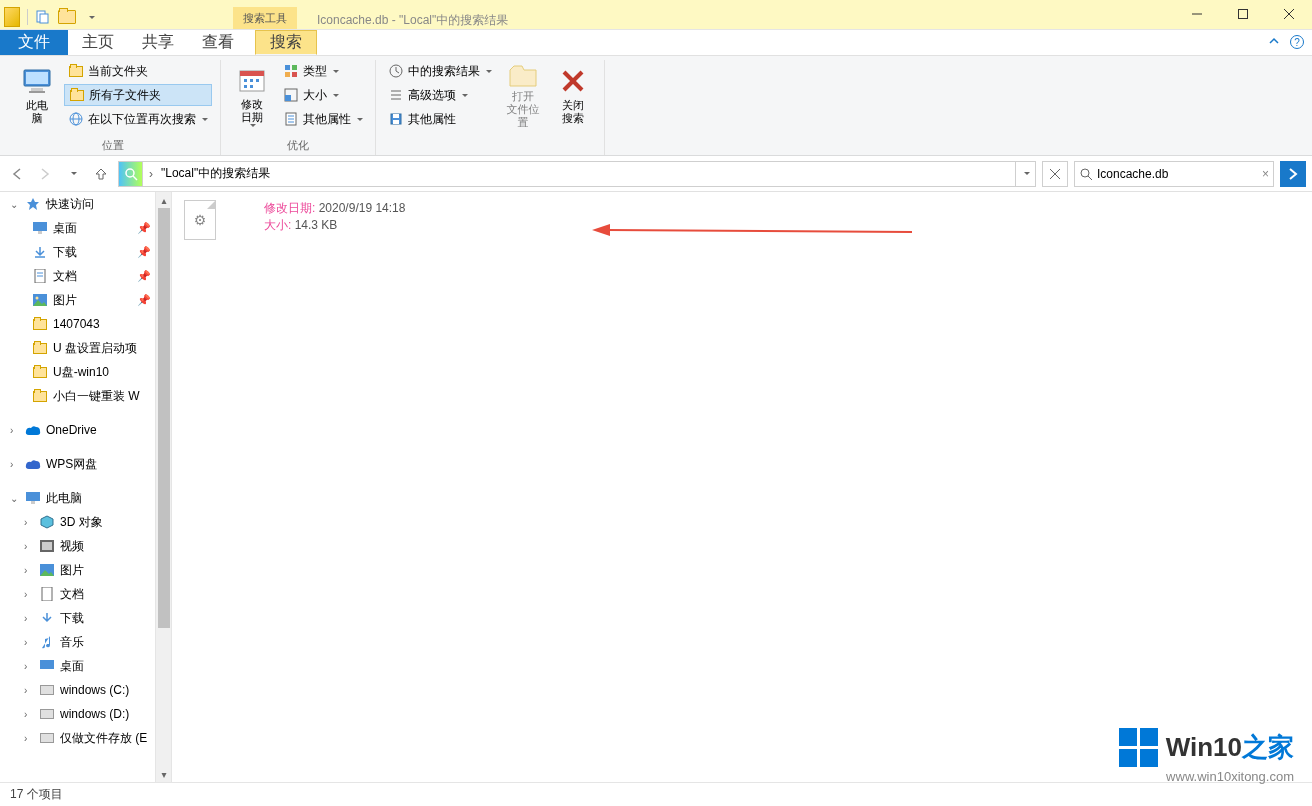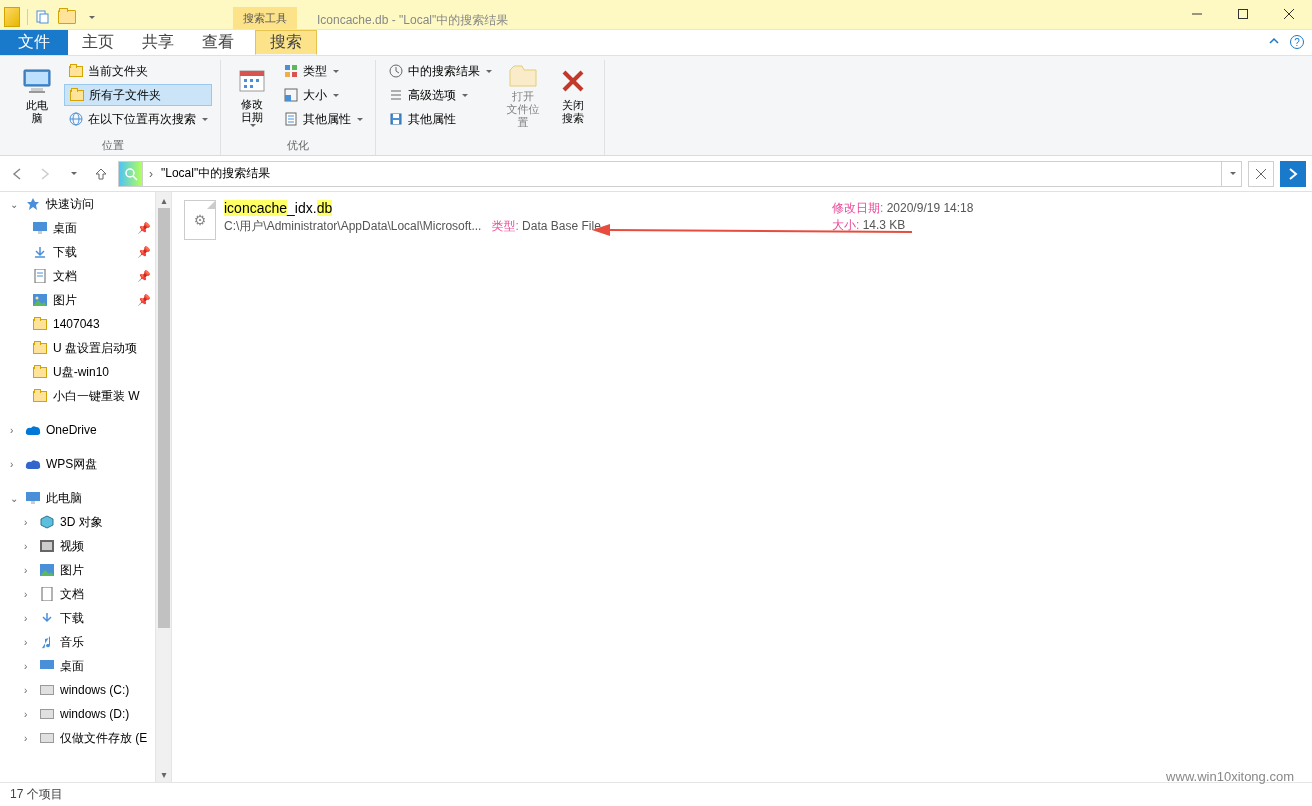--- a/index.html
+++ b/index.html
@@ -352,20 +352,30 @@
     <div class="addr-drop">
         <span class="caret"></span>
       </div>
   </div>
   <div class="refresh-btn">
       <svg width="12" height="12">
         <line x1="1" y1="1" x2="11" y2="11" stroke="#666"></line>
         <line x1="11" y1="1" x2="1" y2="11" stroke="#666"></line>
       </svg>
     </div>
+  <div class="searchbox">
+    <span>
+        <svg width="14" height="14">
+          <circle cx="6" cy="6" r="4" fill="none" stroke="#666"></circle>
+          <line x1="9" y1="9" x2="13" y2="13" stroke="#666"></line>
+        </svg>
+      </span>
+    <input value="Iconcache.db" style="">
+    <span style="color:#888;cursor:default">×</span>
+  </div>
   <div class="search-go">
       <svg width="14" height="14">
         <path d="M4 2 L10 7 L4 12" fill="none" stroke="#fff" stroke-width="2"></path>
       </svg>
     </div>
 </div>
 
 <div class="main">
   <div class="sidebar">
     <div class="tree-item section">
@@ -566,35 +576,40 @@
       <div class="thumb" style="top:16px;height:420px"></div>
       <div class="scrollbtn" style="bottom:0">▾</div>
     </div>
   </div>
 
   <div class="content">
     <div class="result-row">
       <div class="file-ico">
           <span class="file-gear">⚙</span>
         </div>
-      <div class="result-text">
-        <div class="filename"><span class="highlight">iconcache</span><span>_idx.</span><span class="highlight">db</span></div>
-        <div class="filepath"><span>C:\用户\Administrator\AppData\Local\Microsoft...</span>&nbsp;&nbsp;&nbsp;<span class="metacol">类型: </span><span>Data Base File</span></div>
-      </div>
       <div class="filemeta">
         <div><span class="metacol">修改日期: </span><span>2020/9/19 14:18</span></div>
         <div><span class="metacol">大小: </span><span>14.3 KB</span></div>
       </div>
     </div>
     <svg class="arrow-svg" width="320" height="20">
       <line x1="320" y1="10" x2="15" y2="8" stroke="#e74c3c" stroke-width="2"></line>
       <polygon points="0,8 18,2 18,14" fill="#e74c3c"></polygon>
     </svg>
   </div>
 </div>
 
 <div class="statusbar">
   <span>17 个项目</span>
 </div>
 
 <div class="watermark">
+  <div class="watermark-main">
+    <div class="watermark-squares">
+        <div></div>
+        <div></div>
+        <div></div>
+        <div></div>
+      </div>
+    <div class="watermark-text"><span>Win10</span><span class="zh">之家</span></div>
+  </div>
   <div class="watermark-url">www.win10xitong.com</div>
 </div>
 
 </body></html>

